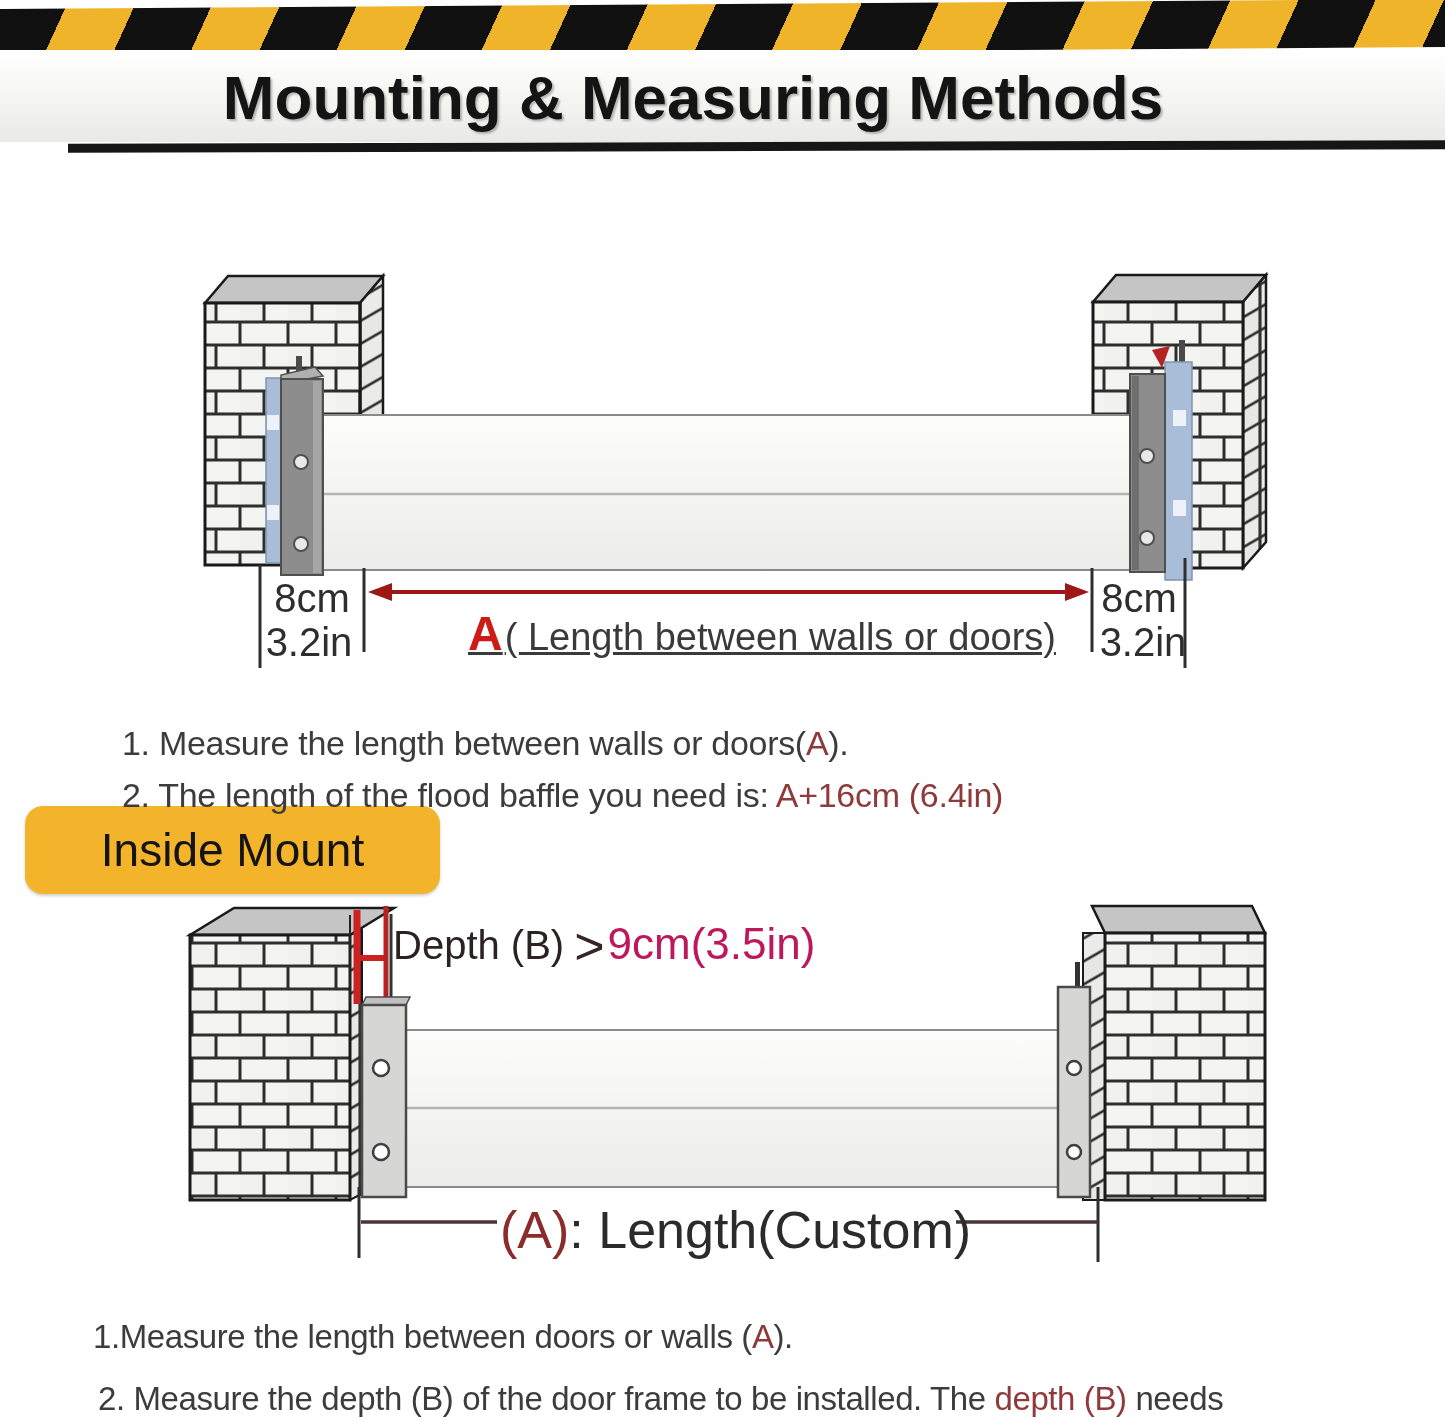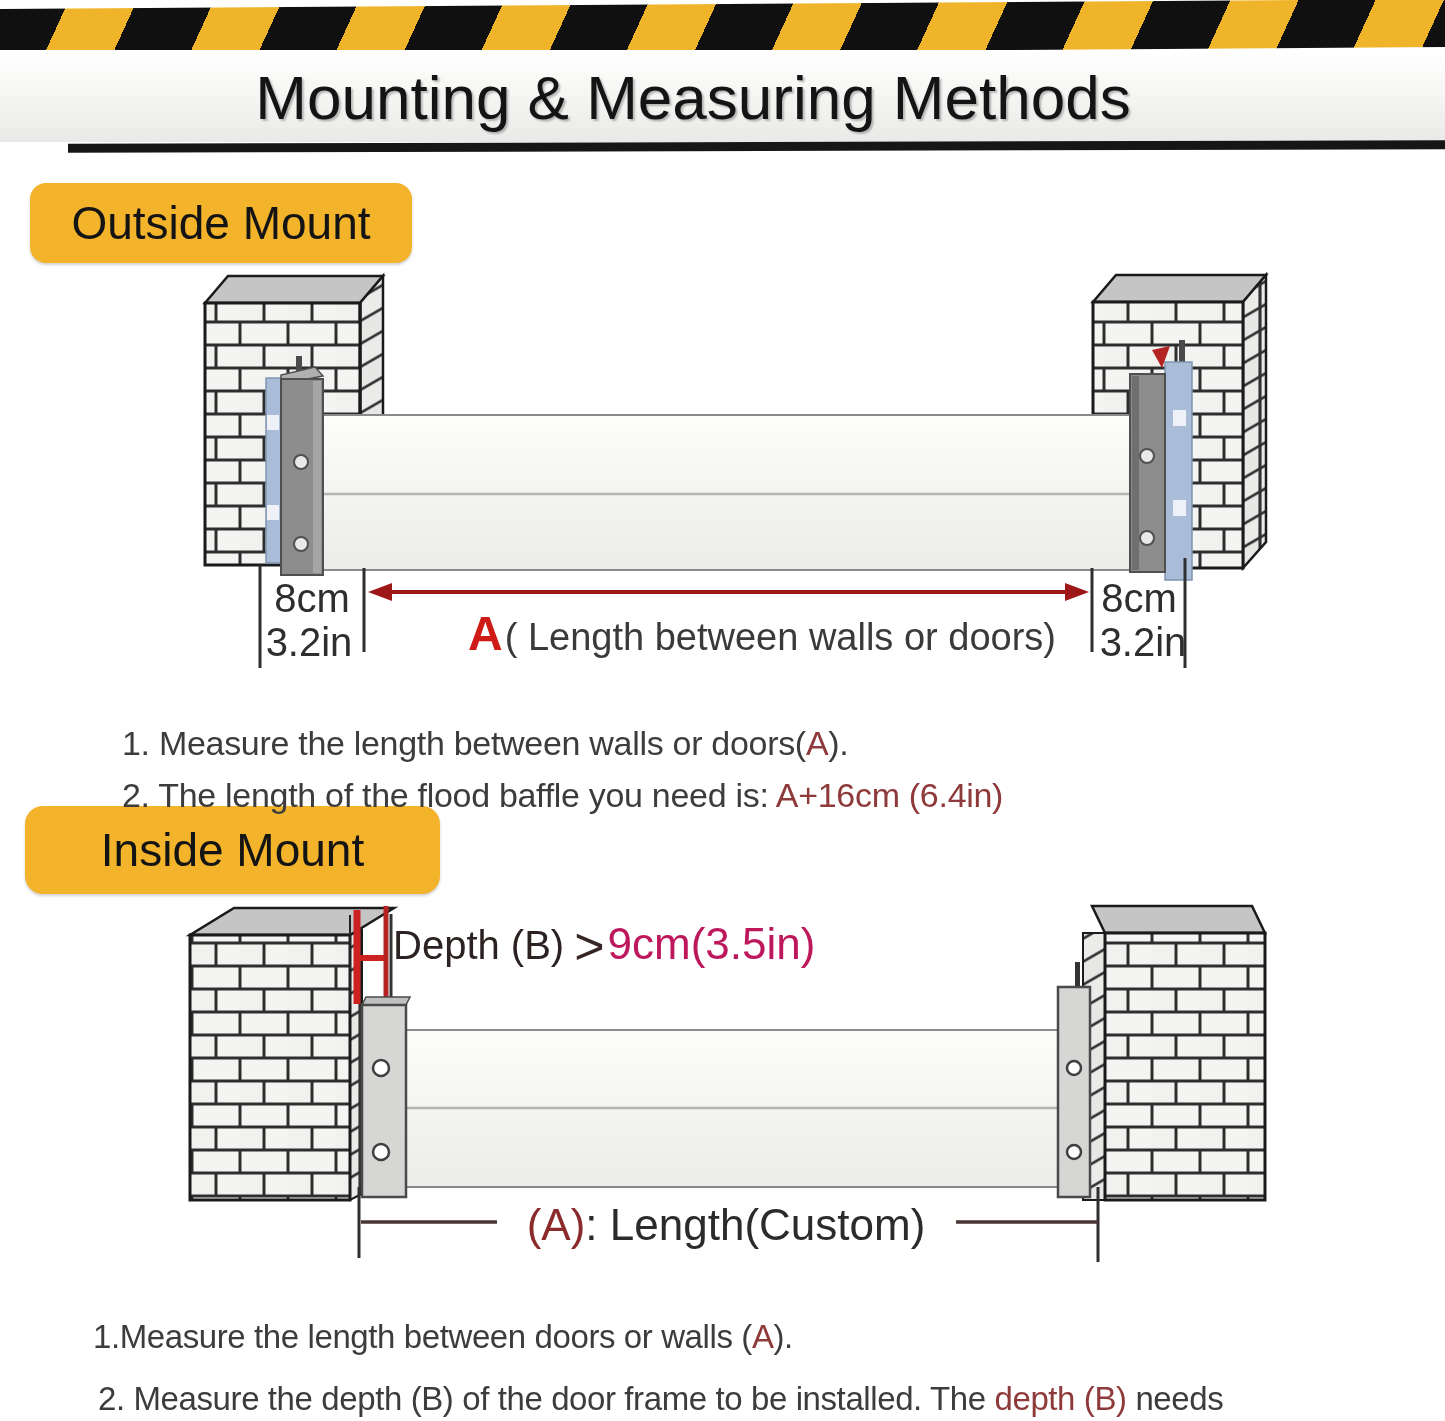--- a/index.html
+++ b/index.html
@@ -5,67 +5,64 @@
   html,body{margin:0;padding:0;background:#fff;}
   .page{position:relative;width:1445px;height:1421px;background:#fff;overflow:hidden;
         font-family:"Liberation Sans",sans-serif;}
   
   .stripes{position:absolute;left:-12px;top:4px;width:1475px;height:48px;
            transform:rotate(-0.4deg);
            background:repeating-linear-gradient(115deg,#101010 0 70px,#f0b42a 70px 132px);}
   .title-band{position:absolute;left:0;top:50px;width:1445px;height:92px;
               background:linear-gradient(180deg,#ffffff 0%,#f4f4f2 55%,#e9e9e7 100%);}
   .page-title{position:absolute;left:0;top:52px;width:1386px;height:92px;line-height:92px;
-              text-align:center;font-size:62px;font-weight:normal;color:#141414;white-space:nowrap;
+              text-align:center;font-size:62px;font-weight:bold;color:#141414;white-space:nowrap;
               text-shadow:2px 2px 2px rgba(0,0,0,0.25);}
   .divider{position:absolute;left:68px;top:142px;width:1377px;height:9px;background:#161616;
            transform:rotate(-0.15deg);}
   
   .pill{position:absolute;background:#f3b32b;border-radius:16px;display:flex;
         align-items:center;justify-content:center;font-size:46px;color:#141414;
         box-shadow:0 2px 3px rgba(0,0,0,0.18);white-space:nowrap;}
   .pill-outside{left:30px;top:183px;width:382px;height:80px;}
   .pill-inside{left:25px;top:806px;width:415px;height:88px;border-radius:18px;}
   
   .art{position:absolute;left:0;top:0;width:1445px;height:1421px;}
   
   .lbl{position:absolute;white-space:nowrap;color:#2e2e2e;}
   .o-lcm{left:258px;top:576px;width:108px;text-align:center;font-size:40px;}
   .o-lin{left:250px;top:620px;width:118px;text-align:center;font-size:40px;}
   .o-rcm{left:1094px;top:576px;width:90px;text-align:center;font-size:40px;}
   .o-rin{left:1094px;top:620px;width:98px;text-align:center;font-size:40px;}
-  .o-cap{left:468px;top:606px;font-size:38px;color:#3a3a3a;}
+  .o-cap{left:468px;top:606px;font-size:38px;color:#3a3a3a;text-decoration:underline;}
   .o-cap .bigA{font-size:48px;font-weight:bold;color:#cf1b15;margin-right:2px;}
   .d-depth{left:393px;top:916px;font-size:40px;color:#2c2222;}
   .d-depth .gt{font-size:52px;vertical-align:-5px;margin:0 3px 0 10px;color:#352525;}
   .d-depth .dv{font-size:44px;color:#be185d;}
-  .d-len{left:500px;top:1200px;width:452px;text-align:center;font-size:44px;color:#2b2b2b;}
+  .d-len{left:500px;top:1200px;width:452px;text-align:center;font-size:52px;color:#2b2b2b;}
   .d-len .ra{color:#8b2b2b;}
   
   .step{position:absolute;font-size:34px;color:#3c3c3c;white-space:nowrap;letter-spacing:-0.3px;margin-top:32px;}
   .s1{left:122px;top:692px;}
   .s2{left:122px;top:744px;}
   .s3{left:93px;top:1286px;font-size:33px;letter-spacing:-0.4px;}
   .s4{left:98px;top:1348px;font-size:33px;letter-spacing:-0.4px;}
   .s5{left:88px;top:1383px;font-size:33px;letter-spacing:-0.4px;}
   .rd{color:#8f3a3a;}
 </style>
 </head>
 <body>
 
 <div class="page">
 
   <div class="stripes"></div>
   <div class="title-band"></div>
   <div class="page-title">Mounting &amp; Measuring Methods</div>
   <div class="divider"></div>
 
-  <div class="pill pill-outside">
-    <span>Outside Mount</span>
-  </div>
   <div class="pill pill-inside">
     <span>Inside Mount</span>
   </div>
 
   <svg class="art" viewBox="0 0 1445 1421">
     <defs>
       <pattern id="pbrick" patternUnits="userSpaceOnUse" width="48" height="46">
         <rect width="48" height="46" fill="#2e2e2e"></rect>
         <rect x="1.5" y="1.5" width="45" height="20" fill="#f4f4f2"></rect>
         <rect x="-22.5" y="24.5" width="45" height="20" fill="#f1f1ef"></rect>

